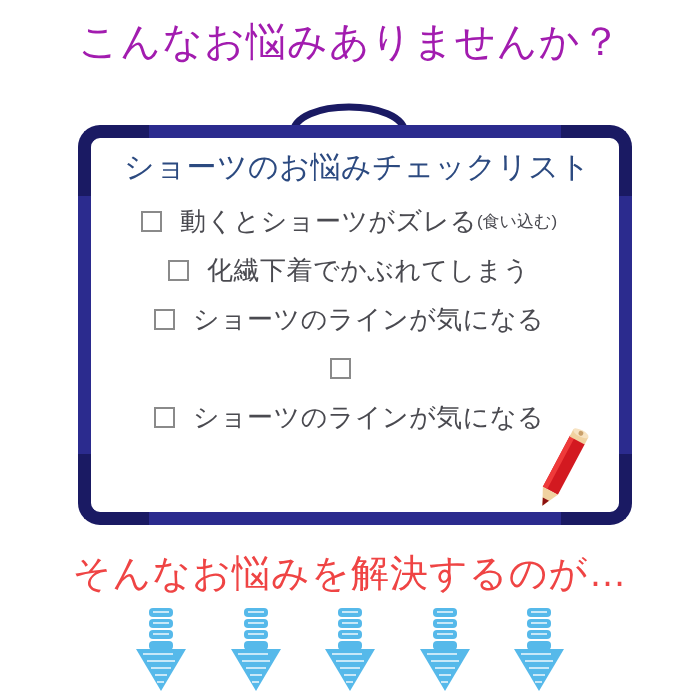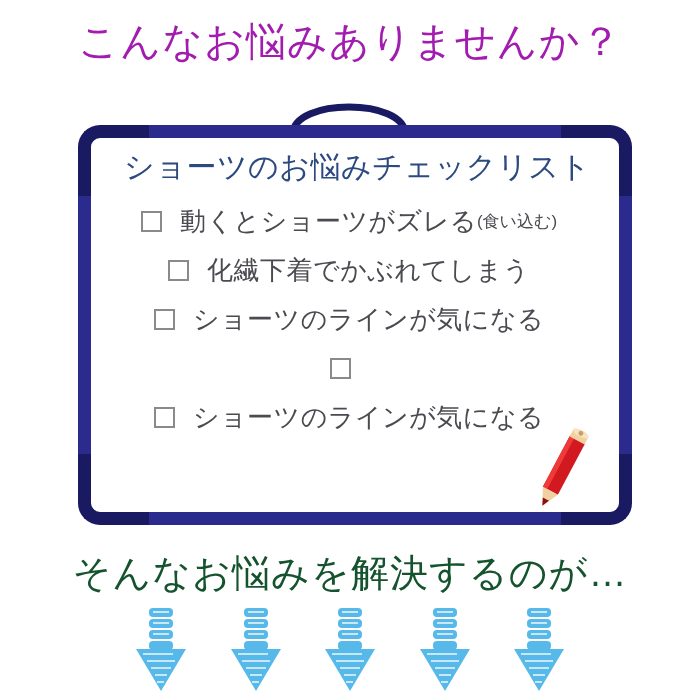--- a/index.html
+++ b/index.html
@@ -141,21 +141,21 @@
   
   .caption {
     position: absolute;
     left: 0;
     top: 548px;
     width: 700px;
     text-align: center;
     font-size: 38px;
     font-weight: 300;
     letter-spacing: 1px;
-    color: #14532d;
+    color: #ef4444;
     white-space: nowrap;
   }
 
   
   .arrows {
     position: absolute;
     left: 133px;
     top: 606px;
     width: 434px;
     height: 88px;

